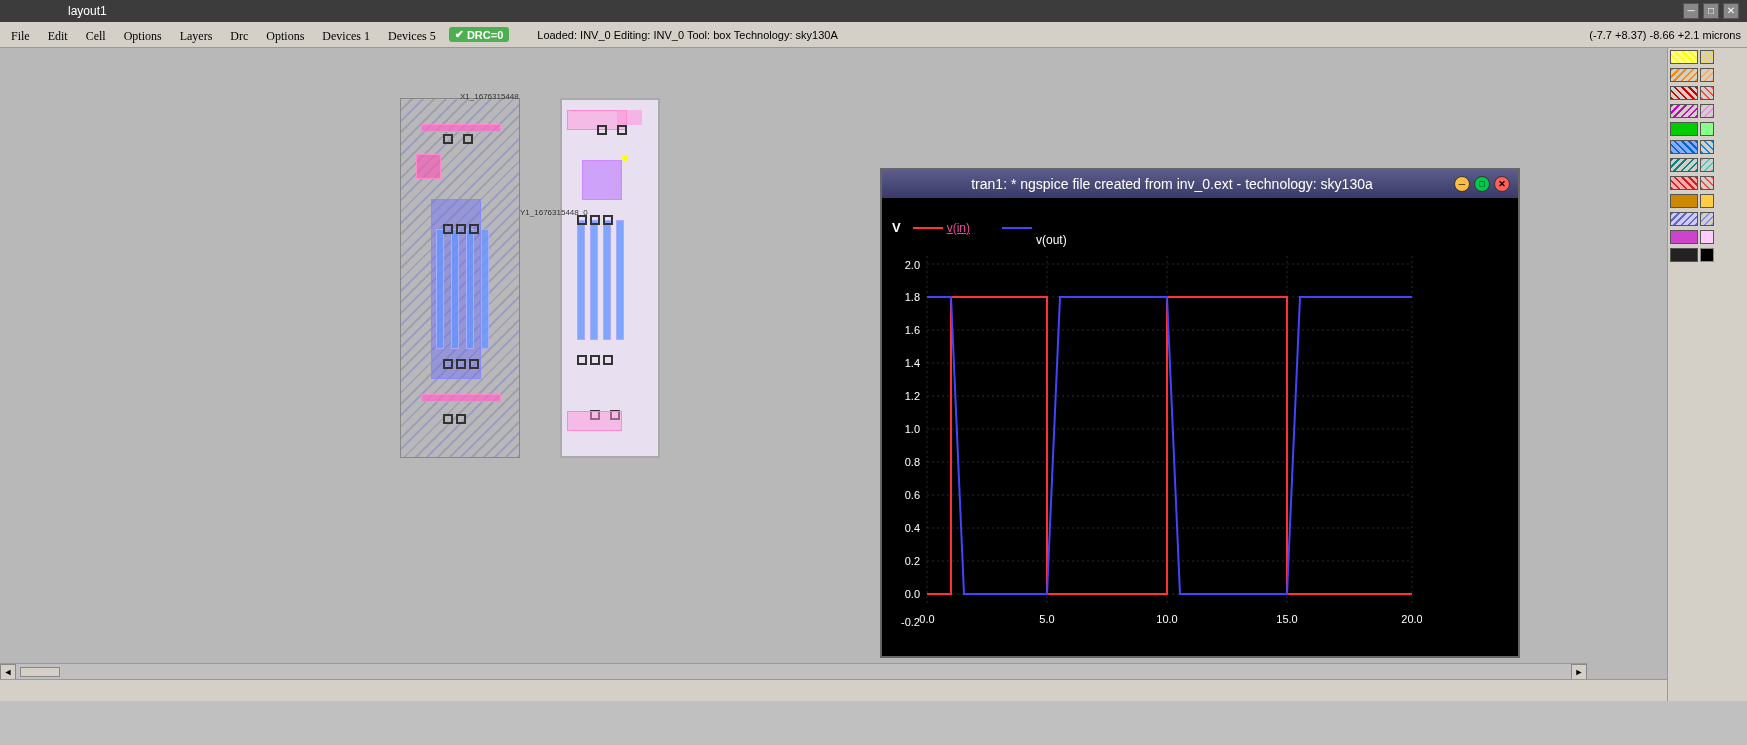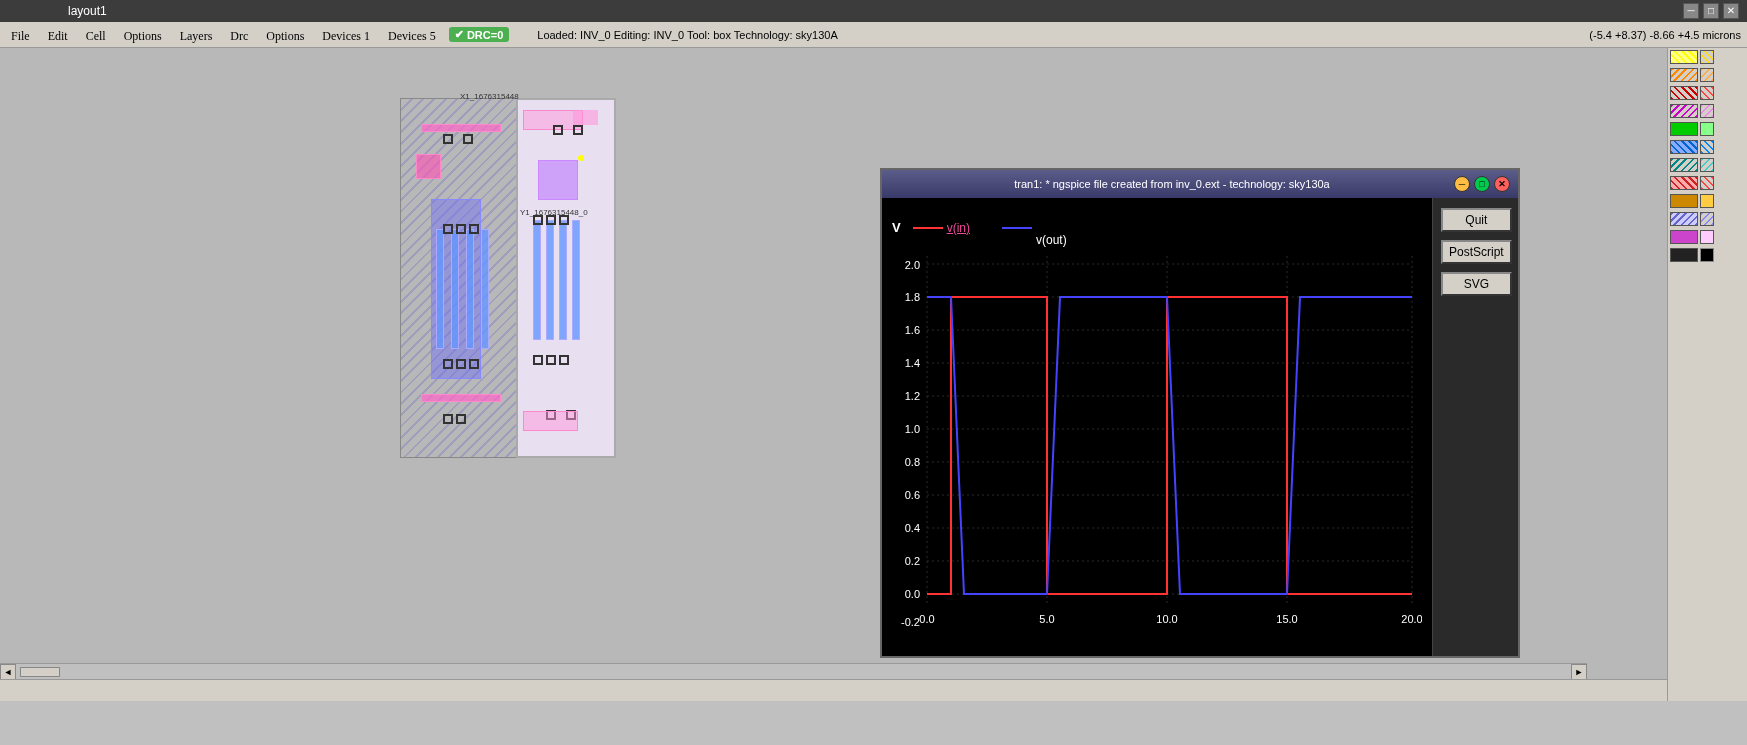--- a/index.html
+++ b/index.html
@@ -109,21 +109,21 @@
       bottom: 0;
       left: 0;
       right: 0;
     }
 
     
     #chip-container {
       position: absolute;
       top: 50px;
       left: 400px;
-      width: 216px;
+      width: 260px;
       height: 360px;
       border-radius: 13px;
     }
 
     .chip-left {
       position: absolute;
       left: 0;
       top: 0;
       width: 120px;
       height: 360px;
@@ -326,21 +326,21 @@
   <div class="menu-item">Drc</div>
   <div class="menu-item">Options</div>
   <div class="menu-item">Devices 1</div>
   <div class="menu-item">Devices 5</div>
   <div class="drc-badge">
     <span>✔</span>
     <span>DRC=0</span>
   </div>
   <div style="margin-left:24px; font-size:11px; color:#000;">Loaded: INV_0  Editing: INV_0  Tool: box   Technology: sky130A</div>
   <div style="flex:1"></div>
-  <div style="font-size:11px; color:#000; margin-right:4px;">(-5.4 +8.37) -8.66  +4.5 microns</div>
+  <div style="font-size:11px; color:#000; margin-right:4px;">(-7.7 +8.37) -8.66  +2.1 microns</div>
 </div>
 
 <div id="main-area">
 
   <div id="layout-canvas">
 
     <div id="chip-container">
 
       <div class="chip-left">
 
@@ -405,21 +405,21 @@
       </div>
       <div class="scroll-arrow">►</div>
     </div>
 
     <div id="bottom-bar">
     </div>
 
     <div id="plot-window">
 
       <div id="plot-titlebar">
-        <div style="flex:1; text-align:center; font-size:11px;">tran1: * ngspice file created from inv_0.ext - technology: sky130a</div>
+        <div style="flex:1; text-align:center; font-size:14px;">tran1: * ngspice file created from inv_0.ext - technology: sky130a</div>
         <div class="plot-controls">
           <div class="plot-win-btn plot-btn-min">─</div>
           <div class="plot-win-btn plot-btn-max">□</div>
           <div class="plot-win-btn plot-btn-close">✕</div>
         </div>
       </div>
 
       <div id="plot-content">
 
         <div id="plot-graph-area">
@@ -505,25 +505,20 @@
               275,46
               288,343
               395,343
               408,46
               520,46
             " fill="none" stroke="#4444ff" stroke-width="2"></polyline>
           </svg>
 
         </div>
 
-        <div id="plot-sidebar">
-          <button class="plot-sidebar-btn">Quit</button>
-          <button class="plot-sidebar-btn">PostScript</button>
-          <button class="plot-sidebar-btn">SVG</button>
-        </div>
       </div>
     </div>
 
   </div>
 
   <div id="right-panel">
 
     <div class="layer-row">
       <div class="layer-swatch" style="background: repeating-linear-gradient(45deg, #ffff00, #ffff00 2px, #ffff88 2px, #ffff88 5px);"></div>
       <div class="layer-swatch-2" style="background: repeating-linear-gradient(45deg, #ffdd00, #ffdd00 2px, transparent 2px, transparent 5px);"></div>

